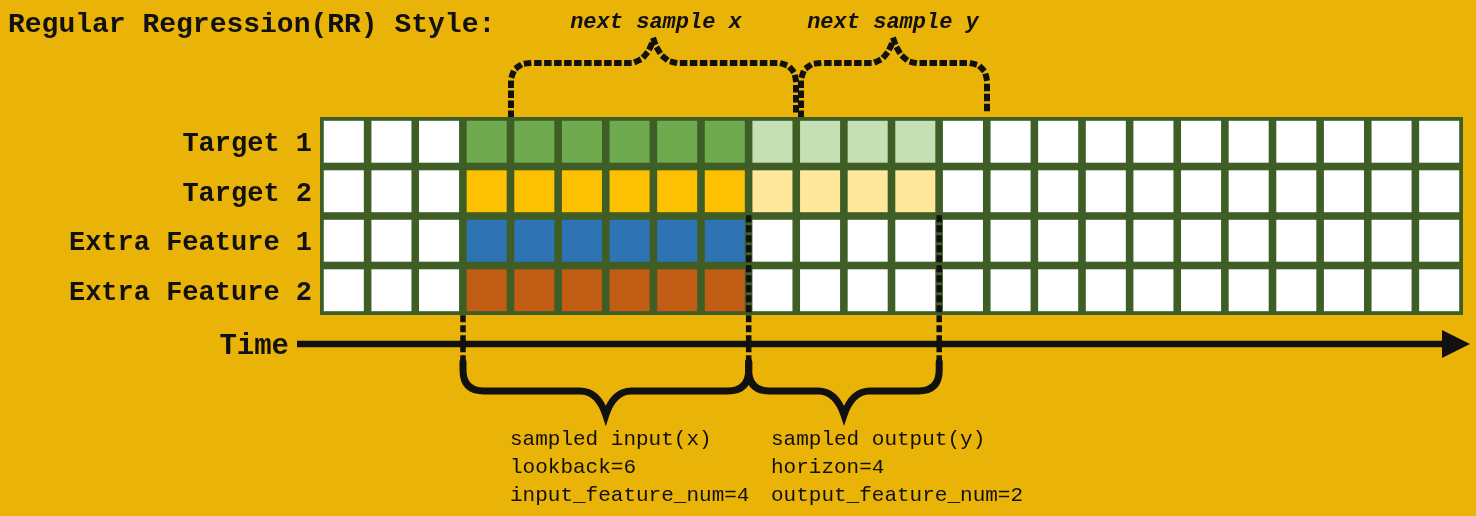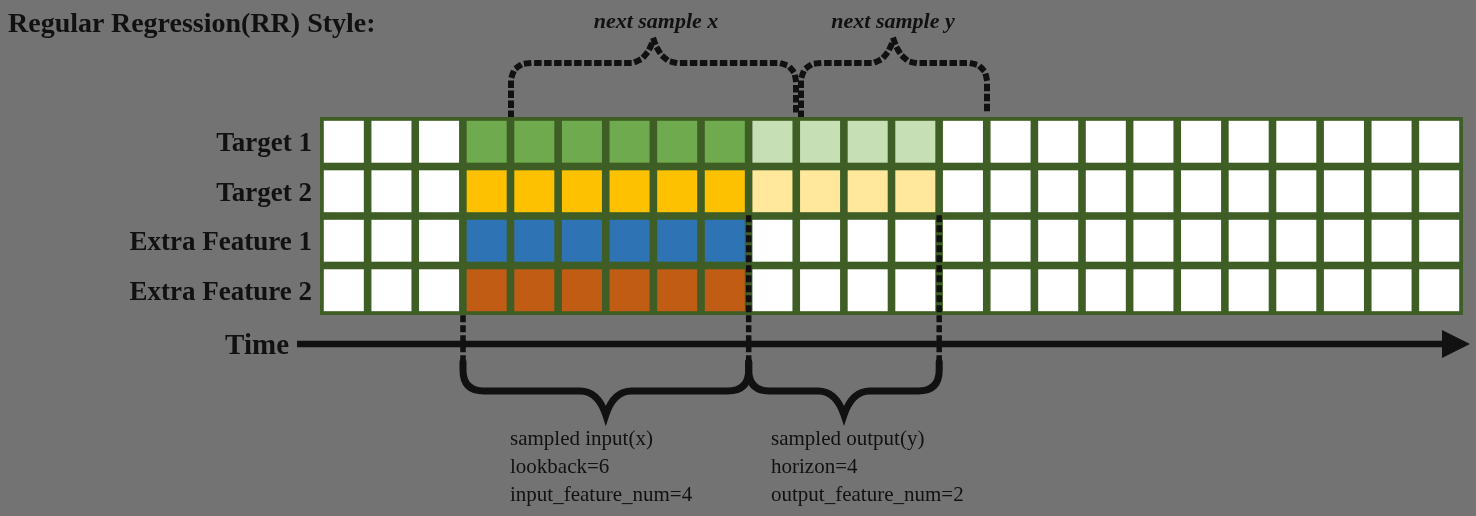--- a/index.html
+++ b/index.html
@@ -1,17 +1,17 @@
 <!DOCTYPE html>
 <html><head>
 <meta charset="utf-8">
 <style>
   html,body{margin:0;padding:0;background:#ffffff;}
-  .canvas{position:relative;width:1476px;height:516px;background:#737373;
-          font-family:Liberation Serif, serif;}
+  .canvas{position:relative;width:1476px;height:516px;background:#eab308;
+          font-family:Liberation Mono, monospace;}
   svg{display:block;}
   text{fill:#111111;}
   .title-text{font-size:28px;font-weight:bold;}
   .row-label{font-size:27px;font-weight:bold;}
   .next-label{font-size:22px;font-weight:bold;font-style:italic;}
   .time-label{font-size:29px;font-weight:bold;}
   .note-line{font-size:21px;}
 </style>
 </head>
 <body>

